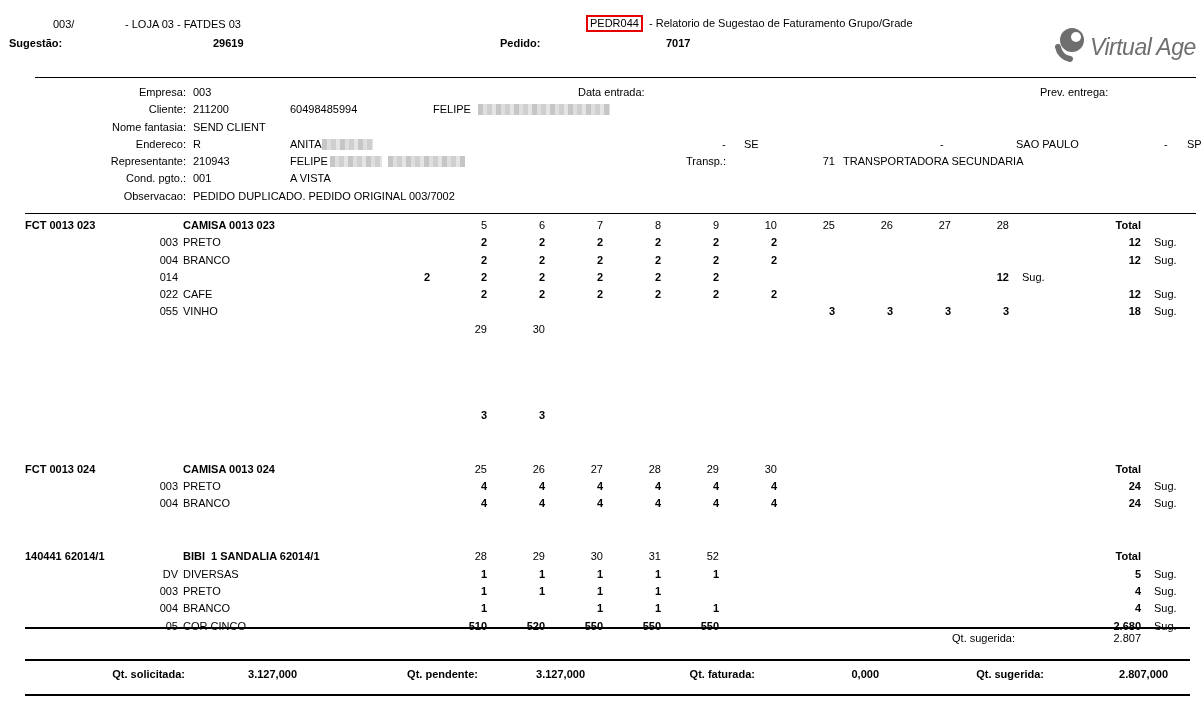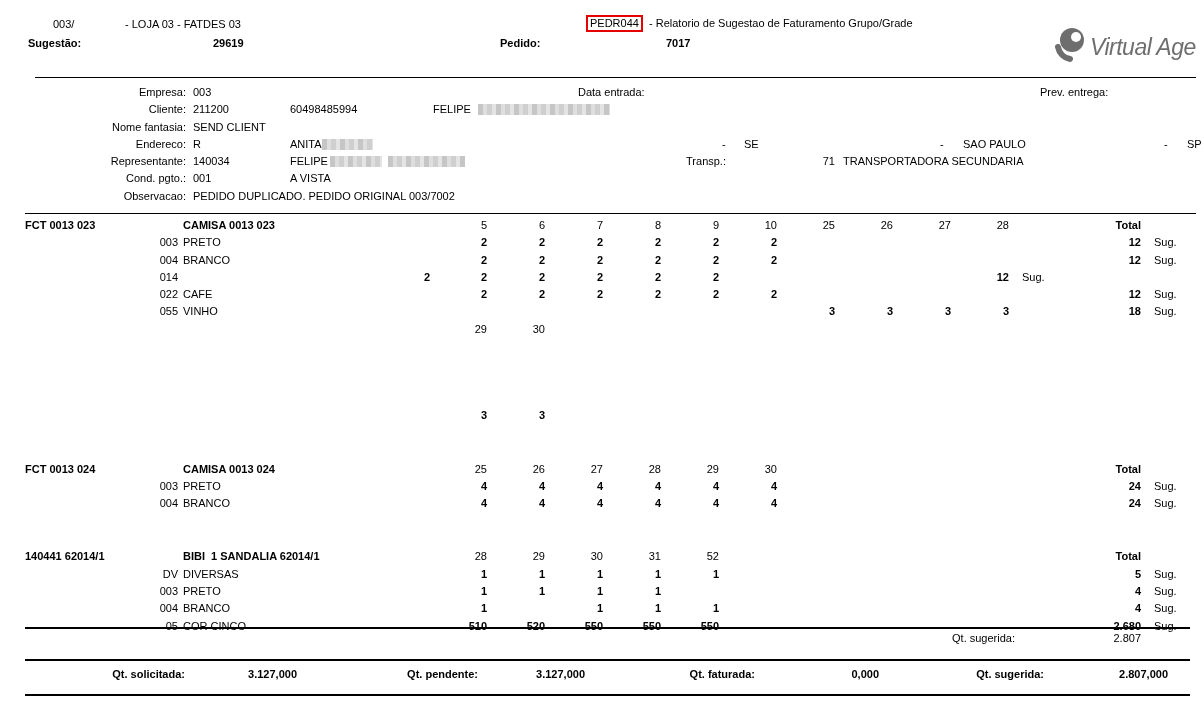--- a/index.html
+++ b/index.html
@@ -32,21 +32,21 @@
 
 <div class="page">
 
   <span class="abs" style="left:53px;top:18px;">003/</span>
   <span class="abs" style="left:125px;top:18px;">- LOJA 03 - FATDES 03</span>
   <span class="abs" style="left:586px;top:15px;">
     <span class="code-box">PEDR044</span>
     <span style="margin-left:3px;">- Relatorio de Sugestao de Faturamento Grupo/Grade</span>
   </span>
 
-  <span class="abs b" style="left:28px;top:37px;text-align:right;">Sugestão:</span>
+  <span class="abs b" style="left:9px;top:37px;text-align:right;">Sugestão:</span>
   <span class="abs b" style="left:213px;top:37px;">29619</span>
   <span class="abs b" style="left:500px;top:37px;">Pedido:</span>
   <span class="abs b" style="left:666px;top:37px;">7017</span>
 
   <div class="logo">
     <svg width="34" height="38" viewBox="0 0 34 38">
       <circle cx="20" cy="13" r="12" fill="#6e6e6e"></circle>
       <circle cx="24" cy="10" r="5" fill="#ffffff"></circle>
       <path d="M6 20 A 15 15 0 0 0 18 32" stroke="#6e6e6e" stroke-width="6" fill="none" stroke-linecap="round"></path>
     </svg>
@@ -75,27 +75,27 @@
       <span class="abs" style="left:193px;">SEND CLIENT</span>
     </div>
     <div class="row17">
       <span class="abs ar" style="left:0;width:186px;">Endereco:</span>
       <span class="abs" style="left:193px;">R</span>
       <span class="abs" style="left:290px;">ANITA</span>
       <div class="redact" style="left:322px;width:51px;"></div>
       <span class="abs" style="left:722px;">-</span>
       <span class="abs" style="left:744px;">SE</span>
       <span class="abs" style="left:940px;">-</span>
-      <span class="abs" style="left:963px;text-align:center;">SAO PAULO</span>
+      <span class="abs" style="left:1016px;text-align:center;">SAO PAULO</span>
       <span class="abs" style="left:1164px;">-</span>
       <span class="abs" style="left:1187px;">SP</span>
     </div>
     <div class="row17">
       <span class="abs ar" style="left:0;width:186px;">Representante:</span>
-      <span class="abs" style="left:193px;">140034</span>
+      <span class="abs" style="left:193px;">210943</span>
       <span class="abs" style="left:290px;">FELIPE</span>
       <div class="redact" style="left:330px;width:52px;"></div>
       <div class="redact" style="left:388px;width:77px;"></div>
       <span class="abs ar" style="left:683px;width:43px;">Transp.:</span>
       <span class="abs ar" style="left:810px;width:25px;">71</span>
       <span class="abs" style="left:843px;">TRANSPORTADORA SECUNDARIA</span>
     </div>
     <div class="row17">
       <span class="abs ar" style="left:0;width:186px;">Cond. pgto.:</span>
       <span class="abs" style="left:193px;">001</span>

